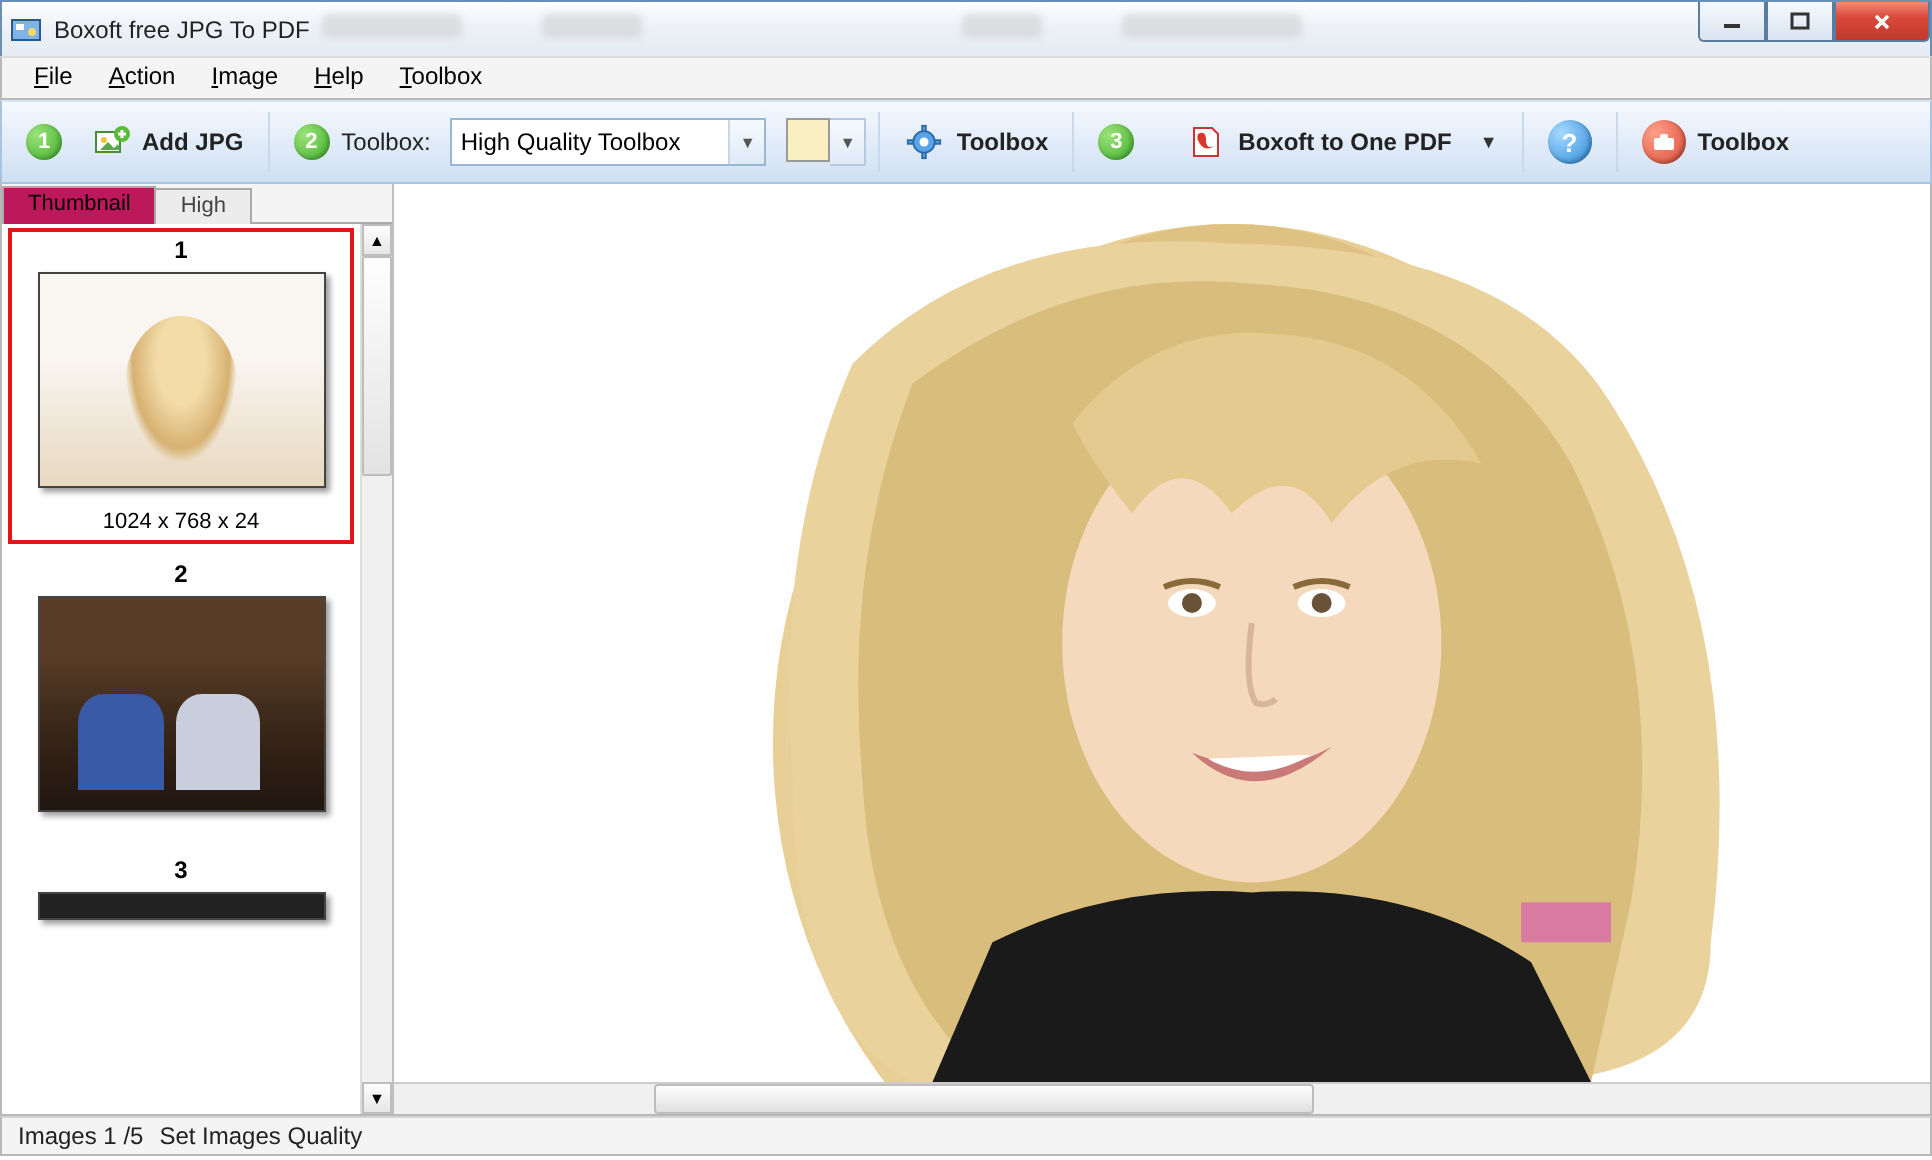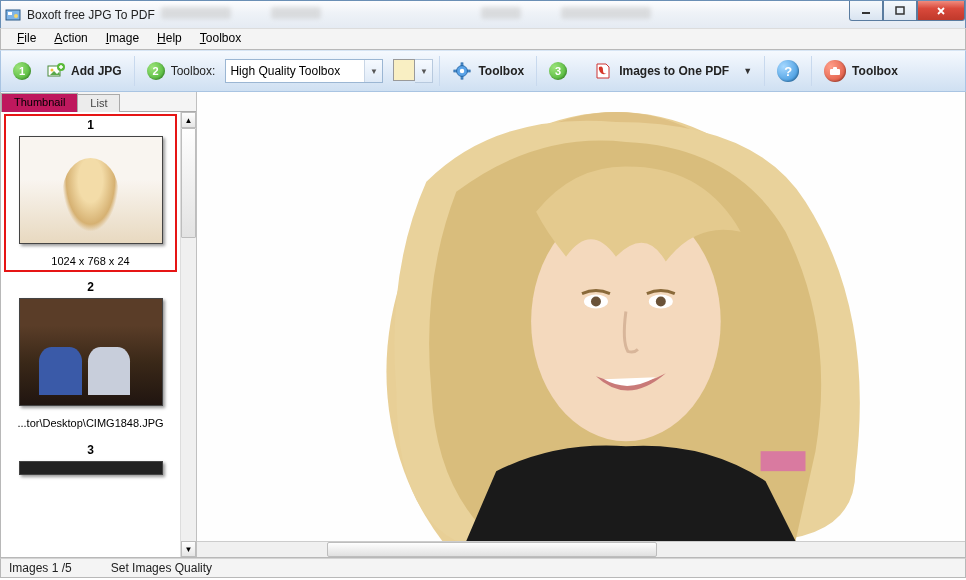--- a/index.html
+++ b/index.html
@@ -62,21 +62,21 @@
 .vsb .thumb { position: absolute; top: 16px; left: 0; right: 0; height: 110px; background: linear-gradient(#fefefe,#e3e3e3); border: 1px solid #bdbdbd; border-radius: 1px; }
 
 .preview { flex: 1; background: #d8d8d8; display: flex; flex-direction: column; overflow: hidden; }
 .preview-canvas { flex: 1; background: #fff; margin: 0; display: flex; align-items: flex-start; justify-content: center; overflow: hidden; position: relative; }
 .preview-canvas svg { width: 100%; height: 100%; }
 .hsb { height: 16px; background: #f0f0f0; border-top: 1px solid #ccc; display: flex; align-items: center; }
 .hsb .track { flex: 1; height: 100%; position: relative; }
 .hsb .thumb { position: absolute; left: 130px; top: 0; bottom: 0; width: 330px; background: linear-gradient(#fefefe,#e0e0e0); border: 1px solid #bdbdbd; border-radius: 2px; }
 
 
-.statusbar { height: 20px; border: 1px solid #b8b8b8; border-top: 1px solid #d4d4d4; background: #f4f4f4; display: flex; align-items: center; padding: 0 8px; gap: 39px; font-size: 12px; color: #222; }
+.statusbar { height: 20px; border: 1px solid #b8b8b8; border-top: 1px solid #d4d4d4; background: #f4f4f4; display: flex; align-items: center; padding: 0 8px; gap: 8px; font-size: 12px; color: #222; }
 
 
 .th1 { background: linear-gradient(180deg,#f9f5f0 40%,#e8d9c0); position:relative; }
 .th1::after { content:""; position:absolute; left:30%; top:20%; width:40%; height:70%; background: radial-gradient(ellipse at 50% 30%, #f3dca8 30%, #d6b172 60%, transparent 70%); border-radius: 50% 50% 30% 30%; }
 .th2 { background: linear-gradient(180deg,#5a3d28 25%,#3a2818 60%,#201510); position:relative; }
 .th2::before { content:""; position:absolute; left:14%; top:45%; width:30%; height:45%; background:#3a5aa8; border-radius:30% 30% 0 0; }
 .th2::after { content:""; position:absolute; left:48%; top:45%; width:30%; height:45%; background:#c8cedb; border-radius:30% 30% 0 0; }
 </style>
 </head>
 <body>
@@ -172,21 +172,21 @@
   <div class="tb-group">
     <span class="num-badge">3</span>
   </div>
   <div class="tb-btn" style="margin-left:10px">
     <span class="tb-icon">
       <svg class="pdf-ico" viewBox="0 0 18 18">
           <path d="M3 2 H12 L15 5 V16 H3 Z" fill="#fff" stroke="#c33"></path>
           <path d="M5 5 Q9 3 9 8 Q9 13 13 11 Q9 14 6 10 Q4 7 5 5 Z" fill="#d6372a"></path>
         </svg>
     </span>
-    <span class="tb-label">Images to One PDF</span>
+    <span class="tb-label">Boxoft to One PDF</span>
     <span class="dropdown-caret">▼</span>
   </div>
   <div class="tb-sep"></div>
   <div class="tb-btn">
     <span class="help-ico">?</span>
   </div>
   <div class="tb-sep"></div>
   <div class="tb-btn">
     <span class="toolbox-ico">
       <svg width="12" height="12" viewBox="0 0 12 12">
@@ -195,33 +195,32 @@
         </svg>
     </span>
     <span class="tb-label">Toolbox</span>
   </div>
 </div>
 
 <div class="main">
   <div class="left-panel">
     <div class="tabs">
       <div class="tab">Thumbnail</div>
-      <div class="tab inactive">List</div>
+      <div class="tab inactive">High</div>
     </div>
     <div class="thumb-scroll">
       <div class="thumb-list">
         <div class="thumb-item selected">
           <div class="thumb-num">1</div>
           <div class="thumb-frame th1"></div>
           <div class="thumb-info">1024 x 768 x 24</div>
         </div>
         <div class="thumb-item">
           <div class="thumb-num">2</div>
           <div class="thumb-frame th2"></div>
-          <div class="thumb-info">...tor\Desktop\CIMG1848.JPG</div>
         </div>
         <div class="thumb-item" style="margin-bottom:0">
           <div class="thumb-num">3</div>
           <div class="thumb-frame" style="height:14px;background:#222"></div>
         </div>
       </div>
       <div class="vsb">
         <div class="btn">▲</div>
         <div class="thumb"></div>
         <div class="btn" style="position:absolute;bottom:0;left:0;right:0">▼</div>

